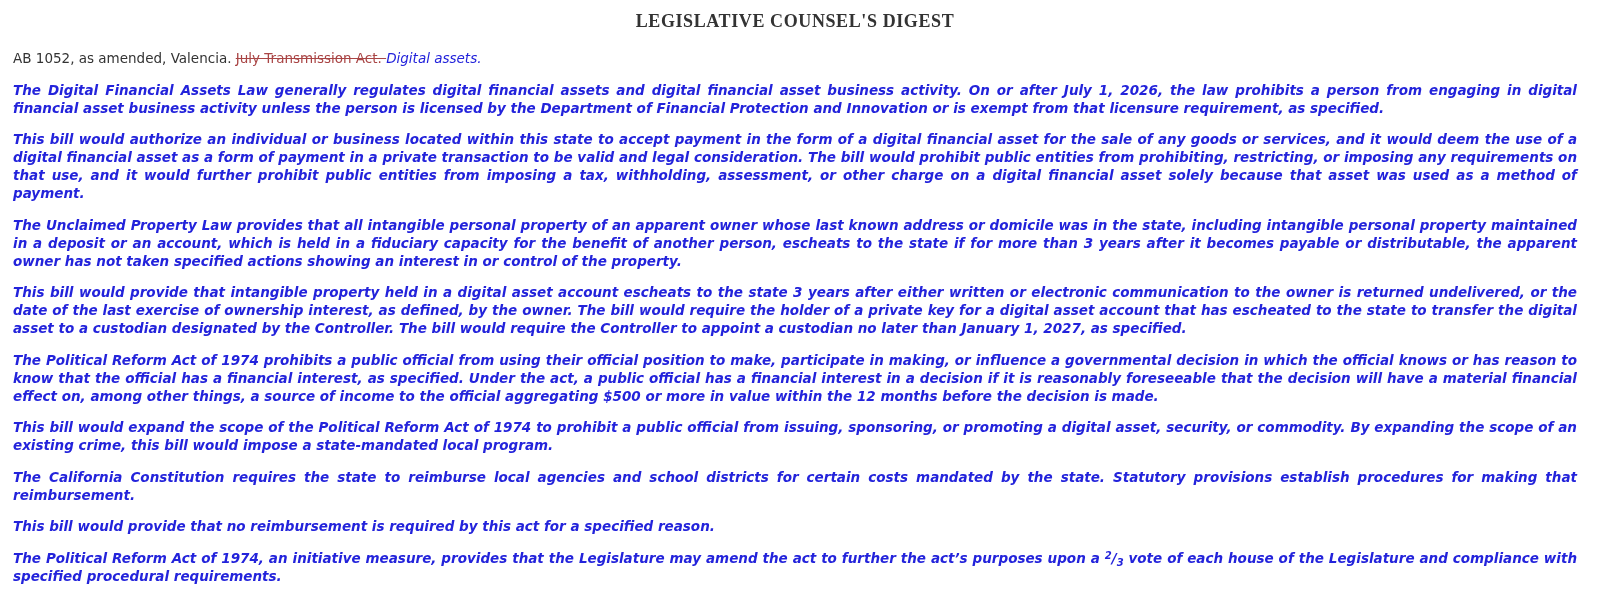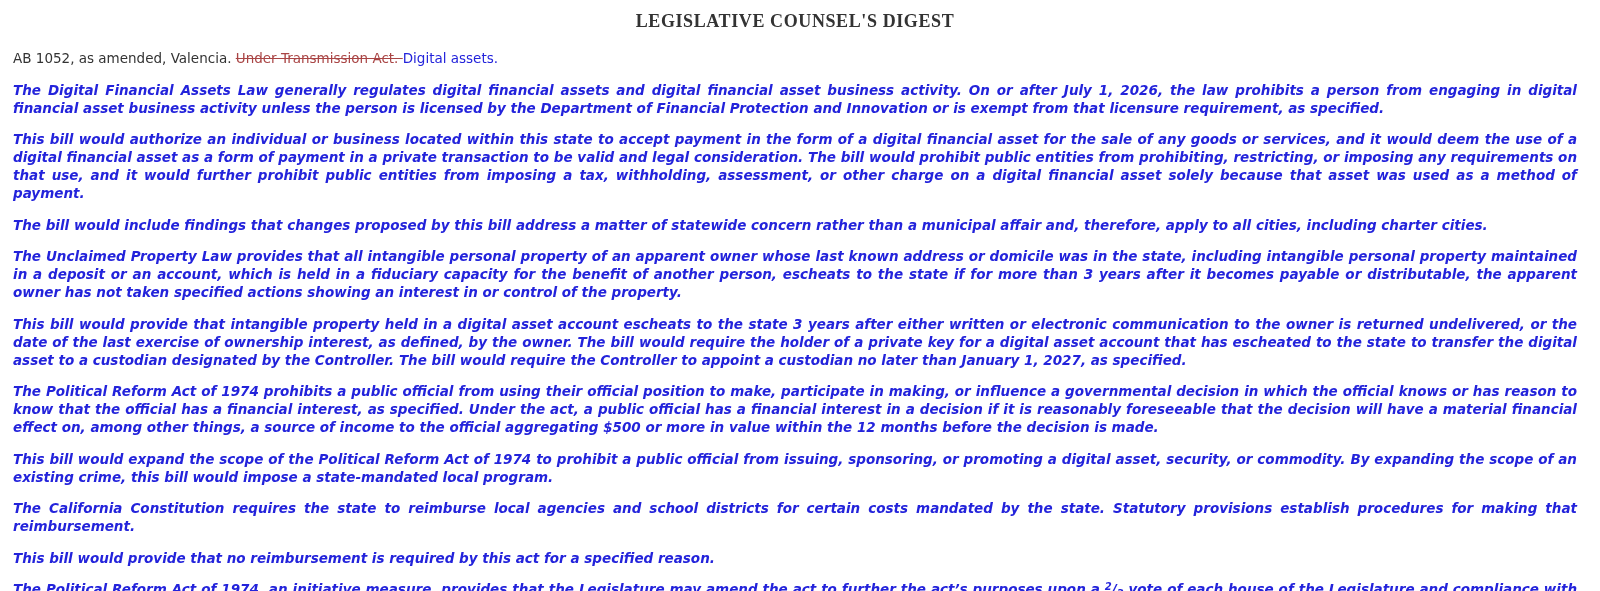--- a/index.html
+++ b/index.html
@@ -31,20 +31,21 @@
     font-size: 13.5px;
     line-height: 18px;
     color: var(--text, #333333);
   }
   .struck {
     color: var(--struck-red, #a94545);
     text-decoration: line-through;
   }
   .amended {
     color: var(--amended-blue, #2323db);
+    font-style: italic;
   }
   .para {
     margin: 13.5px 0;
     font-size: 13.5px;
     line-height: 18px;
     text-align: justify;
     font-style: italic;
     color: var(--amended-blue, #2323db);
     font-weight: bold;
   }
@@ -59,25 +60,24 @@
     vertical-align: -3px;
   }
 </style>
 </head>
 <body>
 
 <div class="digest">
 
   <h1 class="digest-title">LEGISLATIVE COUNSEL'S DIGEST</h1>
 
-  <p class="intro"><span>AB 1052, as amended, Valencia. </span><span class="struck">Under Transmission Act. </span><span class="amended">Digital assets.</span></p>
+  <p class="intro"><span>AB 1052, as amended, Valencia. </span><span class="struck">July Transmission Act. </span><span class="amended">Digital assets.</span></p>
 
   <p class="para">The Digital Financial Assets Law generally regulates digital financial assets and digital financial asset business activity. On or after July 1, 2026, the law prohibits a person from engaging in digital financial asset business activity unless the person is licensed by the Department of Financial Protection and Innovation or is exempt from that licensure requirement, as specified.</p>
   <p class="para">This bill would authorize an individual or business located within this state to accept payment in the form of a digital financial asset for the sale of any goods or services, and it would deem the use of a digital financial asset as a form of payment in a private transaction to be valid and legal consideration. The bill would prohibit public entities from prohibiting, restricting, or imposing any requirements on that use, and it would further prohibit public entities from imposing a tax, withholding, assessment, or other charge on a digital financial asset solely because that asset was used as a method of payment.</p>
-  <p class="para">The bill would include findings that changes proposed by this bill address a matter of statewide concern rather than a municipal affair and, therefore, apply to all cities, including charter cities.</p>
   <p class="para">The Unclaimed Property Law provides that all intangible personal property of an apparent owner whose last known address or domicile was in the state, including intangible personal property maintained in a deposit or an account, which is held in a fiduciary capacity for the benefit of another person, escheats to the state if for more than 3 years after it becomes payable or distributable, the apparent owner has not taken specified actions showing an interest in or control of the property.</p>
   <p class="para">This bill would provide that intangible property held in a digital asset account escheats to the state 3 years after either written or electronic communication to the owner is returned undelivered, or the date of the last exercise of ownership interest, as defined, by the owner. The bill would require the holder of a private key for a digital asset account that has escheated to the state to transfer the digital asset to a custodian designated by the Controller. The bill would require the Controller to appoint a custodian no later than January 1, 2027, as specified.</p>
   <p class="para">The Political Reform Act of 1974 prohibits a public official from using their official position to make, participate in making, or influence a governmental decision in which the official knows or has reason to know that the official has a financial interest, as specified. Under the act, a public official has a financial interest in a decision if it is reasonably foreseeable that the decision will have a material financial effect on, among other things, a source of income to the official aggregating $500 or more in value within the 12 months before the decision is made.</p>
   <p class="para">This bill would expand the scope of the Political Reform Act of 1974 to prohibit a public official from issuing, sponsoring, or promoting a digital asset, security, or commodity. By expanding the scope of an existing crime, this bill would impose a state-mandated local program.</p>
   <p class="para">The California Constitution requires the state to reimburse local agencies and school districts for certain costs mandated by the state. Statutory provisions establish procedures for making that reimbursement.</p>
   <p class="para">This bill would provide that no reimbursement is required by this act for a specified reason.</p>
 
   <p class="para"><span>The Political Reform Act of 1974, an initiative measure, provides that the Legislature may amend the act to further the act’s purposes upon a </span><sup>2</sup><span>/</span><sub>3</sub><span> vote of each house of the Legislature and compliance with specified procedural requirements.</span></p>
 
 </div>

